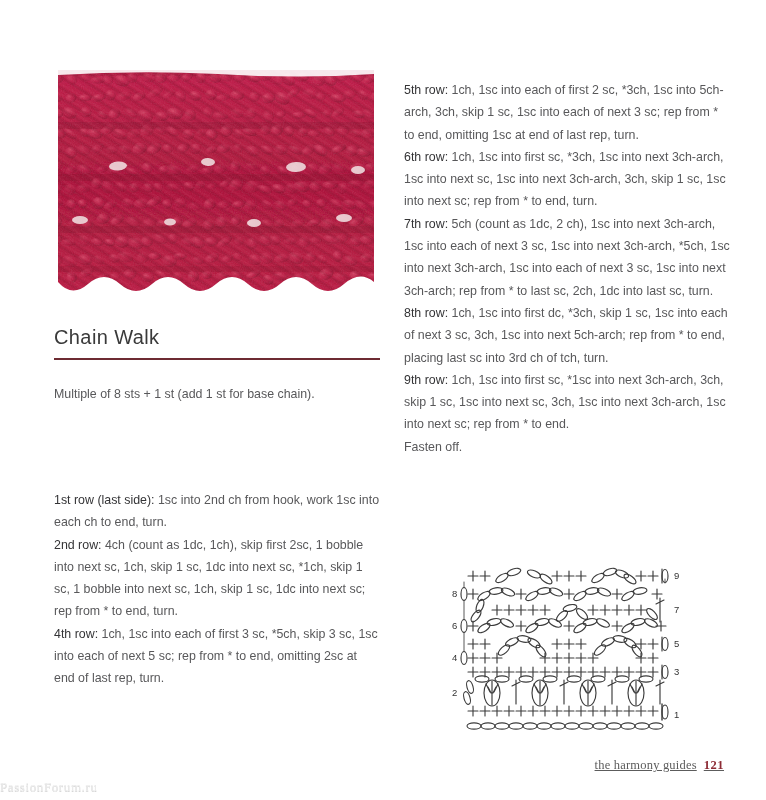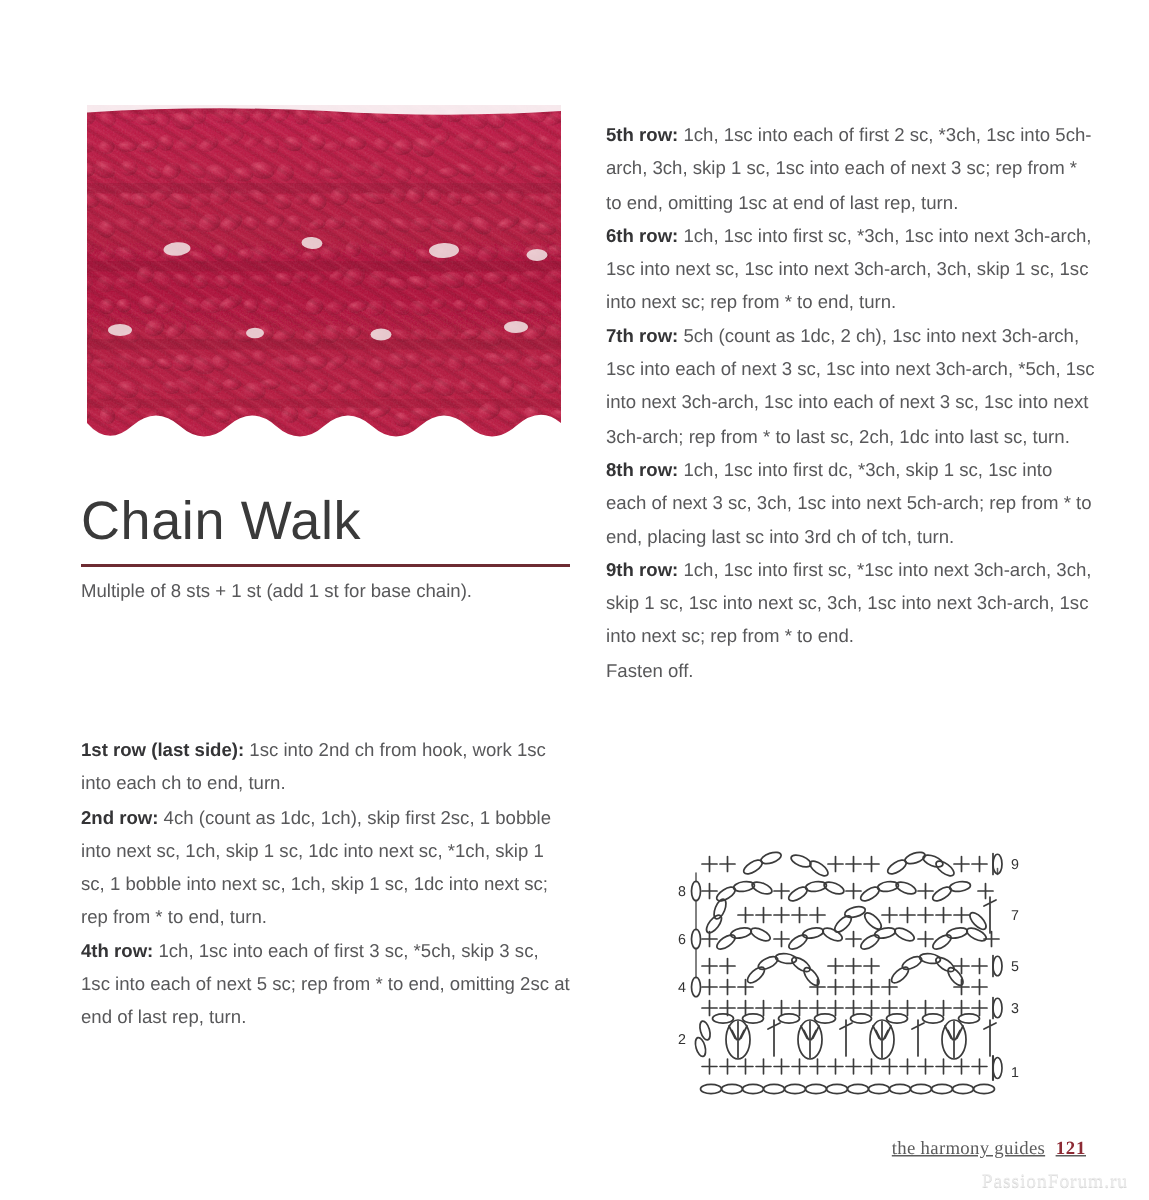--- a/index.html
+++ b/index.html
@@ -29,21 +29,21 @@
   .swatch svg { display: block; }
 
   
   .title-block {
     position: absolute;
     left: 54px;
     top: 326px;
     width: 326px;
   }
   .pattern-title {
-    font-size: 36px;
+    font-size: 20px;
     font-weight: 300;
     letter-spacing: 0.4px;
     color: #3a3a3a;
     line-height: 1.15;
     margin: 0;
     font-family: "Liberation Sans", sans-serif;
   }
   .title-rule {
     margin-top: 9px;
     height: 2px;
@@ -59,21 +59,21 @@
     color: #58585a;
   }
   .col-left  { left: 54px; top: 383px;  width: 324px; }
   .col-left2 { left: 54px; top: 489px;  width: 326px; }
   .col-right { left: 404px; top: 79px;  width: 326px; }
 
   .col p {
     margin: 0;
   }
   .col b, .col strong {
-    font-weight: bold;
+    font-weight: normal;
     color: #343436;
   }
 
   
   .chart-wrap {
     position: absolute;
     left: 452px;
     top: 538px;
     width: 266px;
     height: 196px;
@@ -99,21 +99,20 @@
     color: #8d2b35;
     font-weight: bold;
     margin-left: 7px;
     letter-spacing: 0.5px;
   }
   .watermark {
     position: absolute;
     left: 0;
     top: 779px;
     width: 766px;
-    text-align: right;
     padding-right: 14px;
     box-sizing: border-box;
     font-family: "Liberation Serif", serif;
     font-size: 13px;
     color: #ebebeb;
     text-shadow: 0 1px 0 #d6d6d6;
     letter-spacing: 0.6px;
   }
 </style>
 </head>

